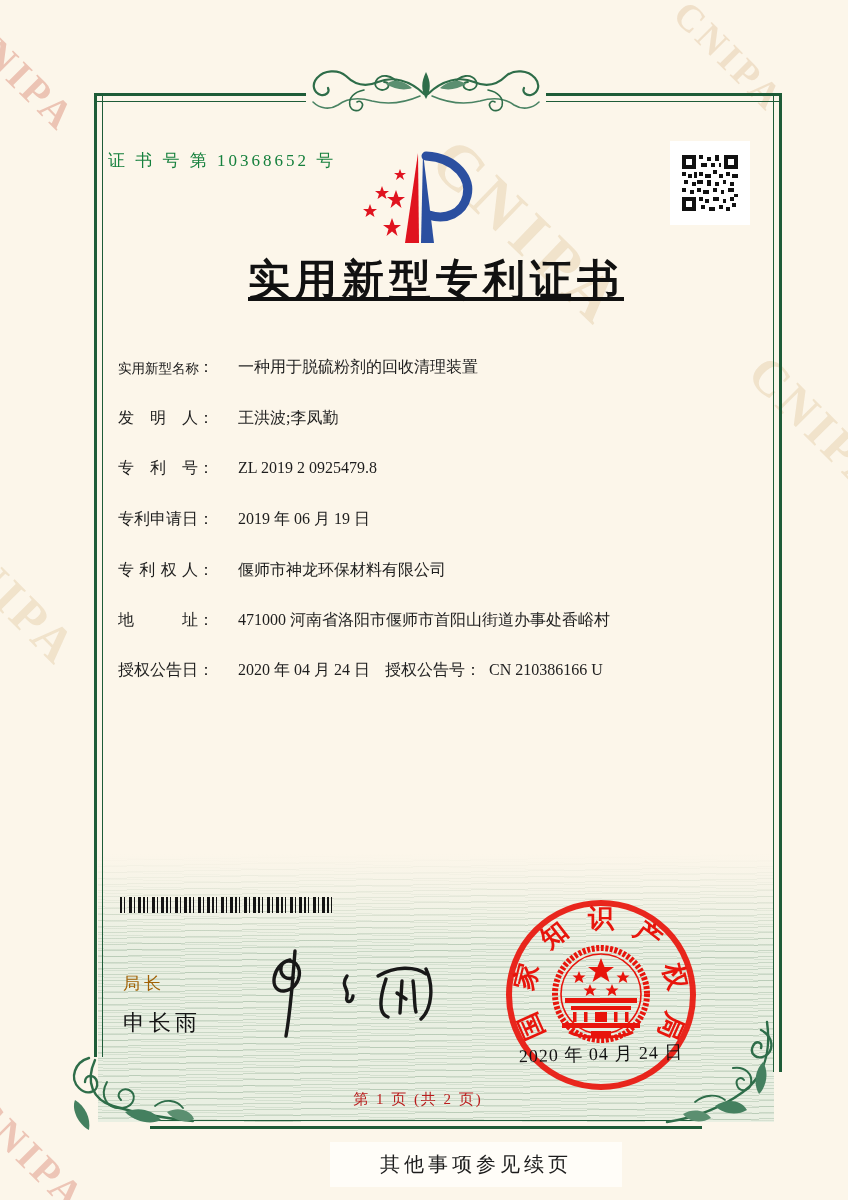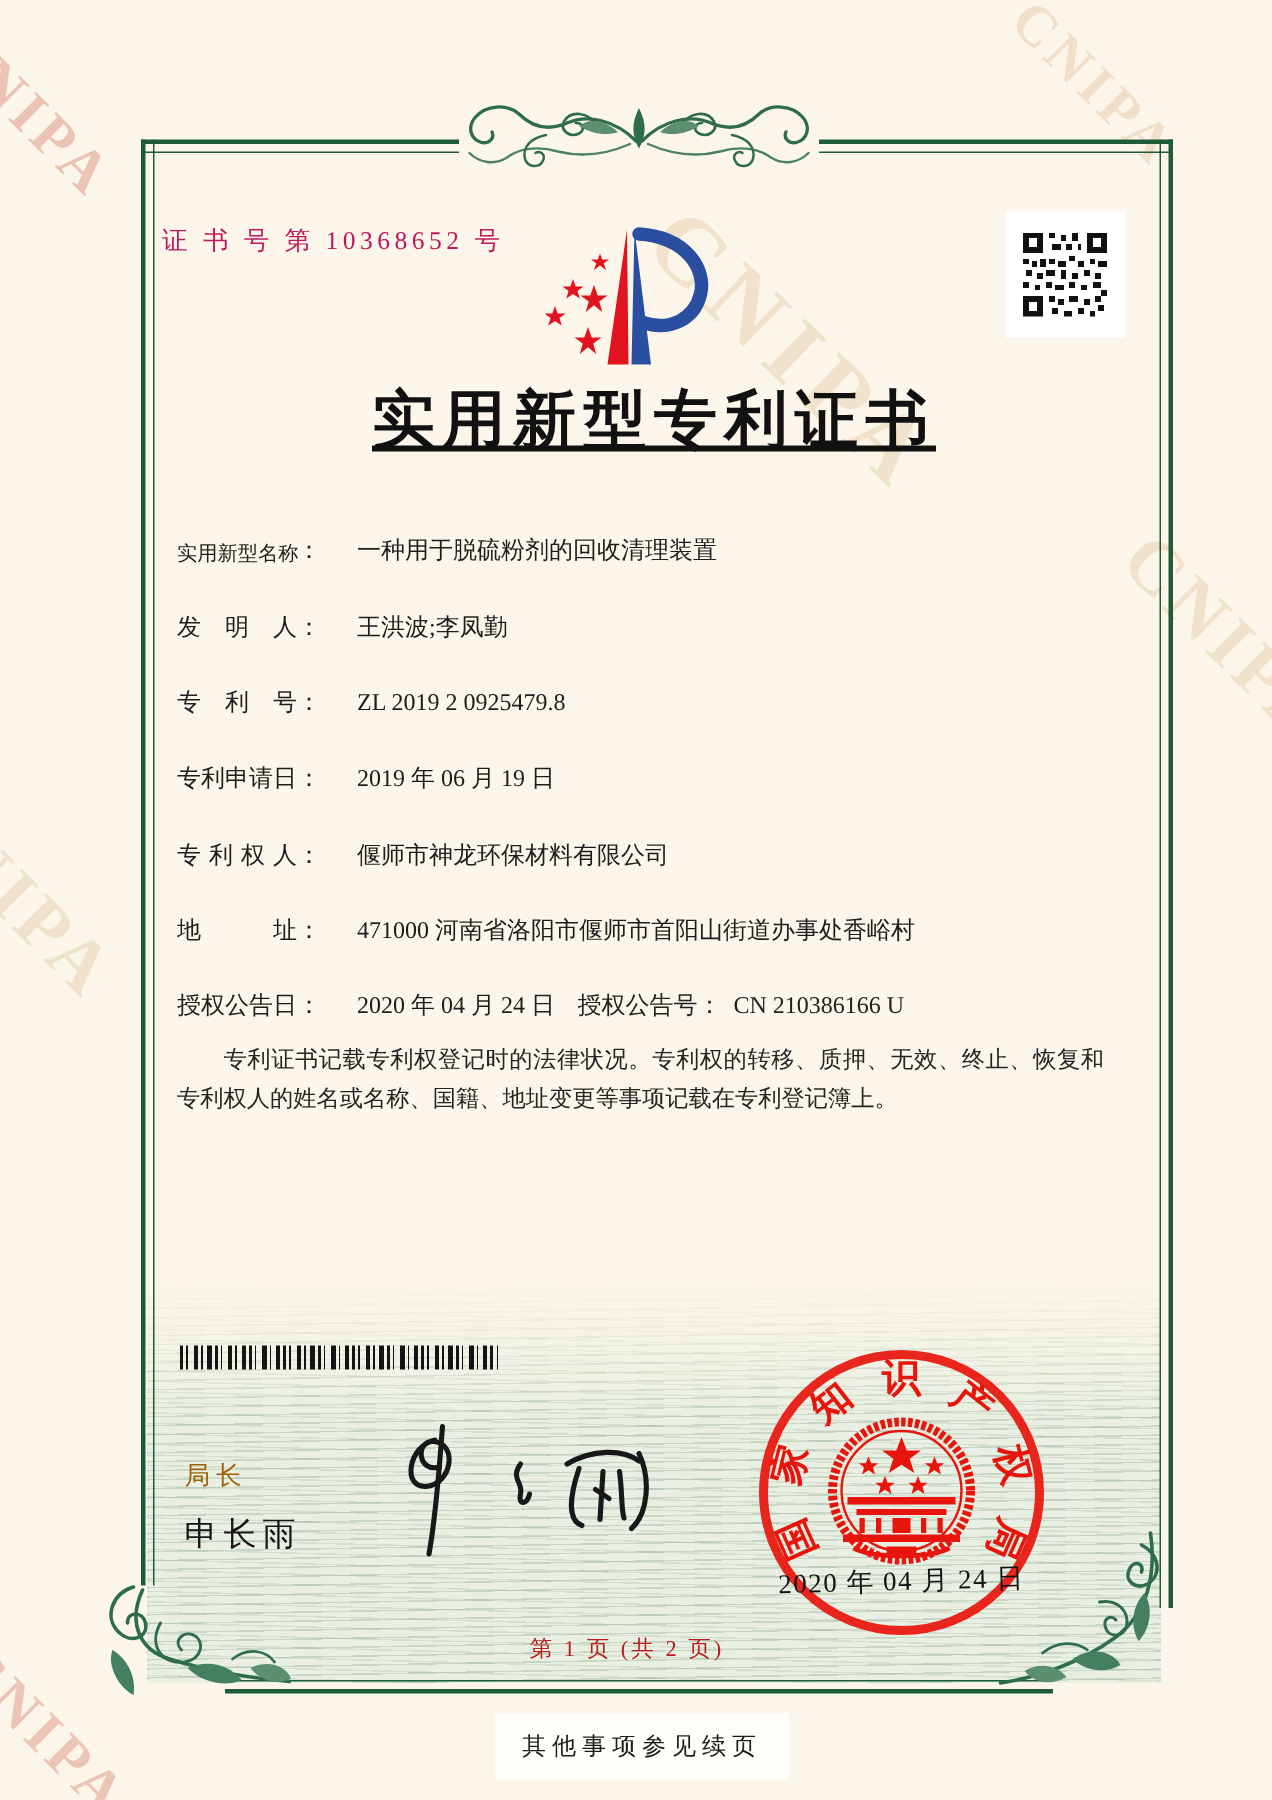--- a/index.html
+++ b/index.html
@@ -40,21 +40,21 @@
     background-image:
       repeating-linear-gradient(179deg, rgba(124,158,128,.30) 0 1px, rgba(255,255,255,0) 1px 6px),
       repeating-linear-gradient(181.5deg, rgba(124,158,128,.18) 0 1px, rgba(255,255,255,0) 1px 7px);
   }
   .green-zone::before {
     content:""; position:absolute; left:0; top:0; right:0; height:95px;
     background:linear-gradient(180deg, #fcf6ea 0%, rgba(252,246,234,0) 100%);
   }
 
   
-  .cert-no { position:absolute; left:108px; top:149px; font-size:17px; letter-spacing:3px; color:#be185d; }
+  .cert-no { position:absolute; left:108px; top:149px; font-size:17px; letter-spacing:3px; color:#15803d; }
   .title   { position:absolute; left:128px; top:252px; width:616px; text-align:center;
              font-size:42px; font-weight:bold; letter-spacing:5px; color:#111;text-decoration:underline; }
 
   
   .qr-box { position:absolute; left:670px; top:141px; width:80px; height:84px; background:#fff;
             display:flex; align-items:center; justify-content:center; }
 
   
   .field { position:absolute; left:118px; font-size:16px; color:#1d1d1d; white-space:nowrap; }
   .field .lbl { display:inline-flex; justify-content:space-between; width:80px; vertical-align:bottom; }
@@ -92,23 +92,23 @@
           border:6px solid rgba(232,21,12,.92); border-radius:50%; }
   .seal-char { position:absolute; left:50%; top:50%; width:28px; height:28px; margin:-14px 0 0 -14px;
                color:#e8150c; font-size:26px; font-weight:bold; text-align:center; line-height:28px; }
   .seal-date { position:absolute; left:0; top:136px; width:100%; text-align:center;
                font-size:18px; letter-spacing:1px; color:#121212; transform:rotate(-1.5deg); }
   .emblem { position:absolute; left:37px; top:38px; }
 
   
   .page-info { position:absolute; left:118px; top:1090px; width:600px; text-align:center;
                font-size:15px; letter-spacing:2px; color:#b91c1c; }
-  .continuation { position:absolute; left:330px; top:1142px; width:196px; height:45px; background:#fffdf8;
+  .continuation { position:absolute; left:330px; top:1142px; width:292px; height:45px; background:#fffdf8;
                   display:flex; align-items:center; justify-content:center;
-                  font-size:16px; letter-spacing:4px; color:#1c1c1c; }
+                  font-size:20px; letter-spacing:4px; color:#1c1c1c; }
 </style>
 </head>
 <body>
 
 <div class="wm wm1">CNIPA</div>
 <div class="wm wm2">CNIPA</div>
 <div class="wm wm3">CNIPA</div>
 <div class="wm wm4">CNIPA</div>
 <div class="wm wm5">CNIPA</div>
 <div class="wm wm6">CNIPA</div>
@@ -283,21 +283,20 @@
   <span class="lbl">
       <span>授</span>
       <span>权</span>
       <span>公</span>
       <span>告</span>
       <span>号</span>
     </span><span class="colon">：</span><span class="val">CN 210386166 U</span>
 </div>
 
 <div class="body-text">
-  <p>专利证书记载专利权登记时的法律状况。专利权的转移、质押、无效、终止、恢复和专利权人的姓名或名称、国籍、地址变更等事项记载在专利登记簿上。</p>
 </div>
 
 <div class="barcode"></div>
 
 <div class="director-label">局长</div>
 <div class="director-name">申长雨</div>
 <svg class="signature" width="190" height="92" viewBox="0 0 190 92">
   <g fill="none" stroke="#181818" stroke-width="3.4" stroke-linecap="round">
     <path d="M40 12 C22 16 18 44 34 43 C52 41 55 14 39 13 C27 12 28 34 43 30"></path>
     <path d="M45 3 C43 28 41 60 36 88"></path>

